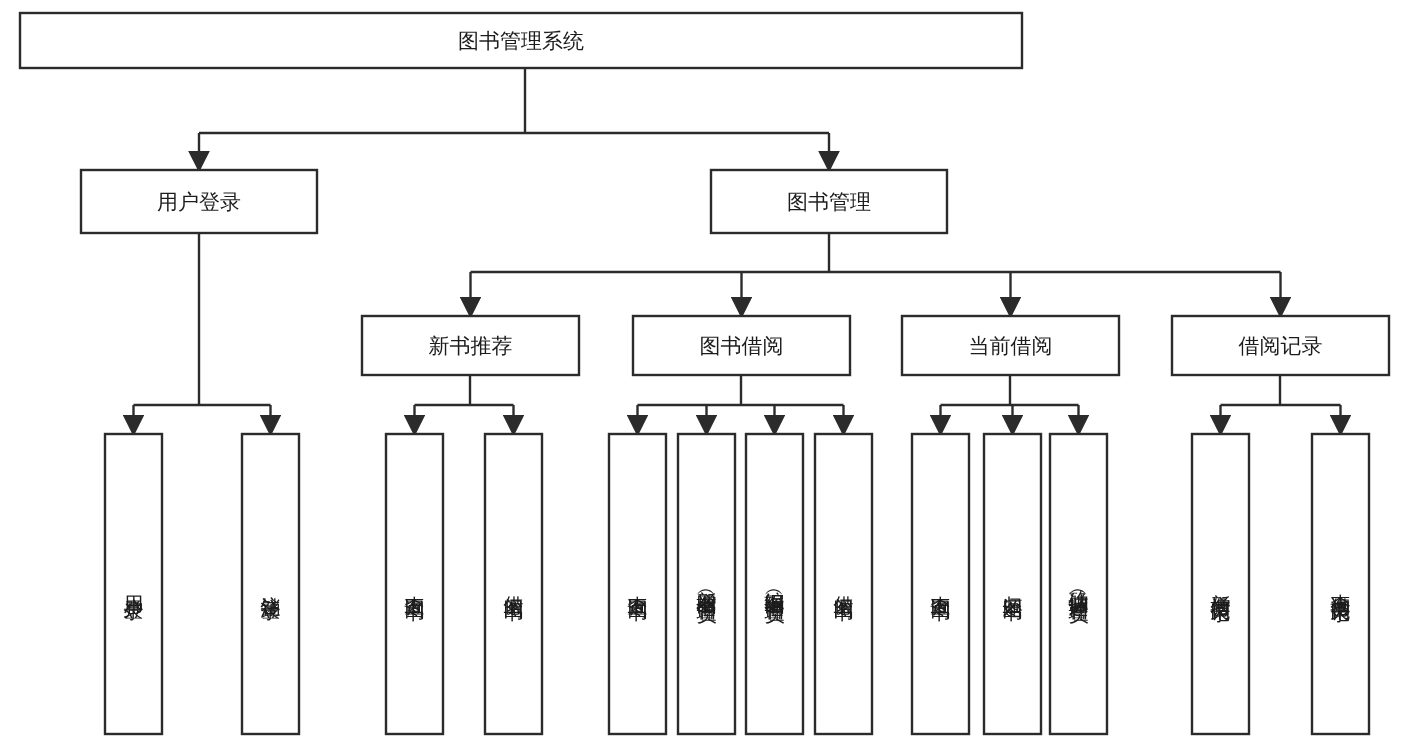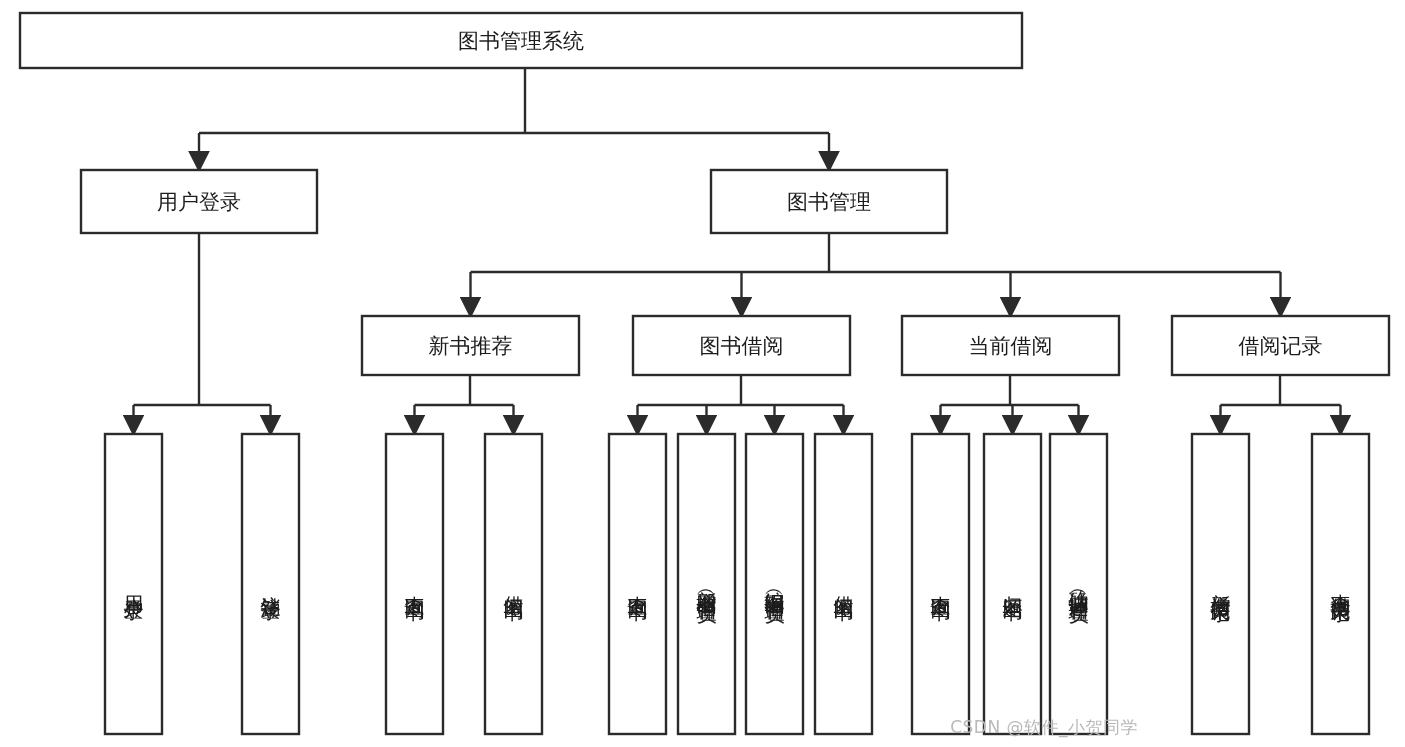--- a/index.html
+++ b/index.html
@@ -201,14 +201,13 @@
       <div class="vlabel-wrap" style="left: 1050px; top: 434px; width: 57px; height: 300px;">
         <span class="vlabel">确认归还（管理员）</span>
       </div>
       <div class="vlabel-wrap" style="left: 1192px; top: 434px; width: 57px; height: 300px;">
         <span class="vlabel">新增借阅记录</span>
       </div>
       <div class="vlabel-wrap" style="left: 1312px; top: 434px; width: 57px; height: 300px;">
         <span class="vlabel">查询借阅记录</span>
       </div>
     </div>
-  <div id="watermark">CSDN @软件_小贺同学</div>
 </div>
 
 </body></html>

